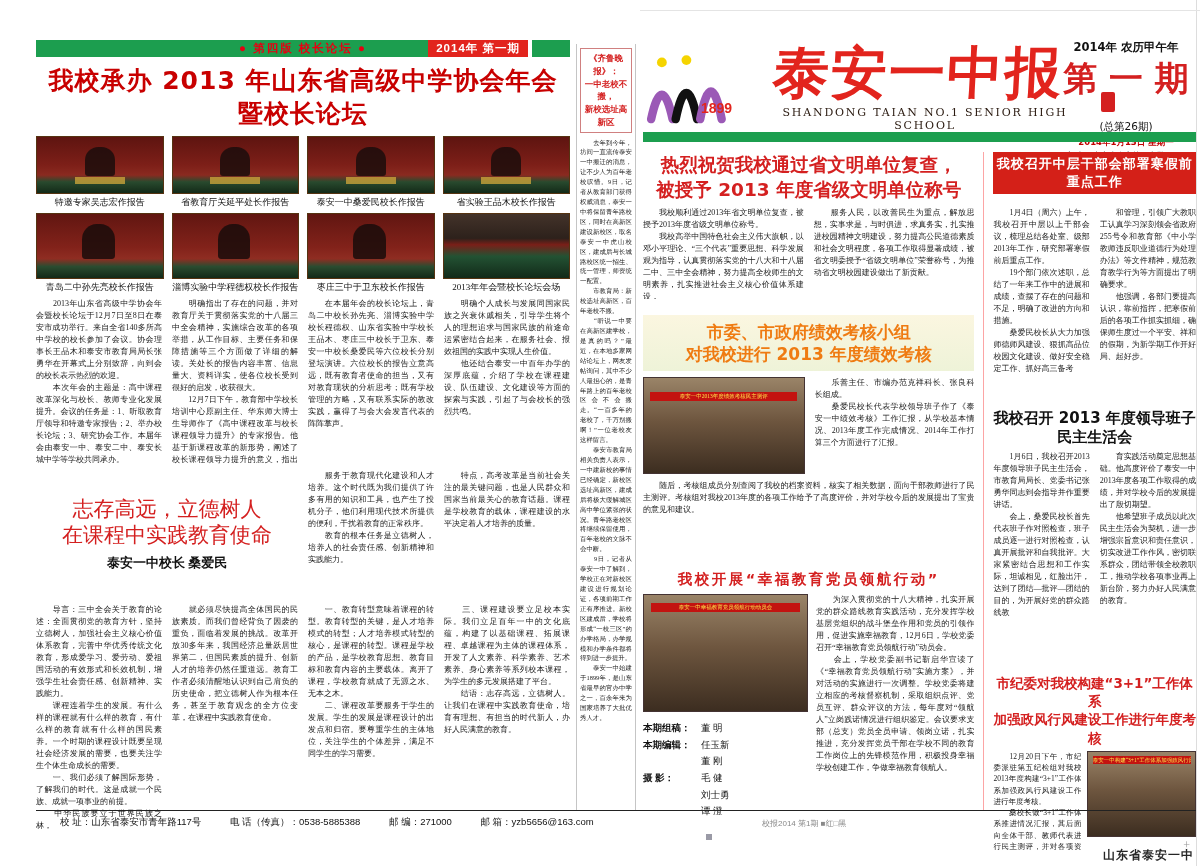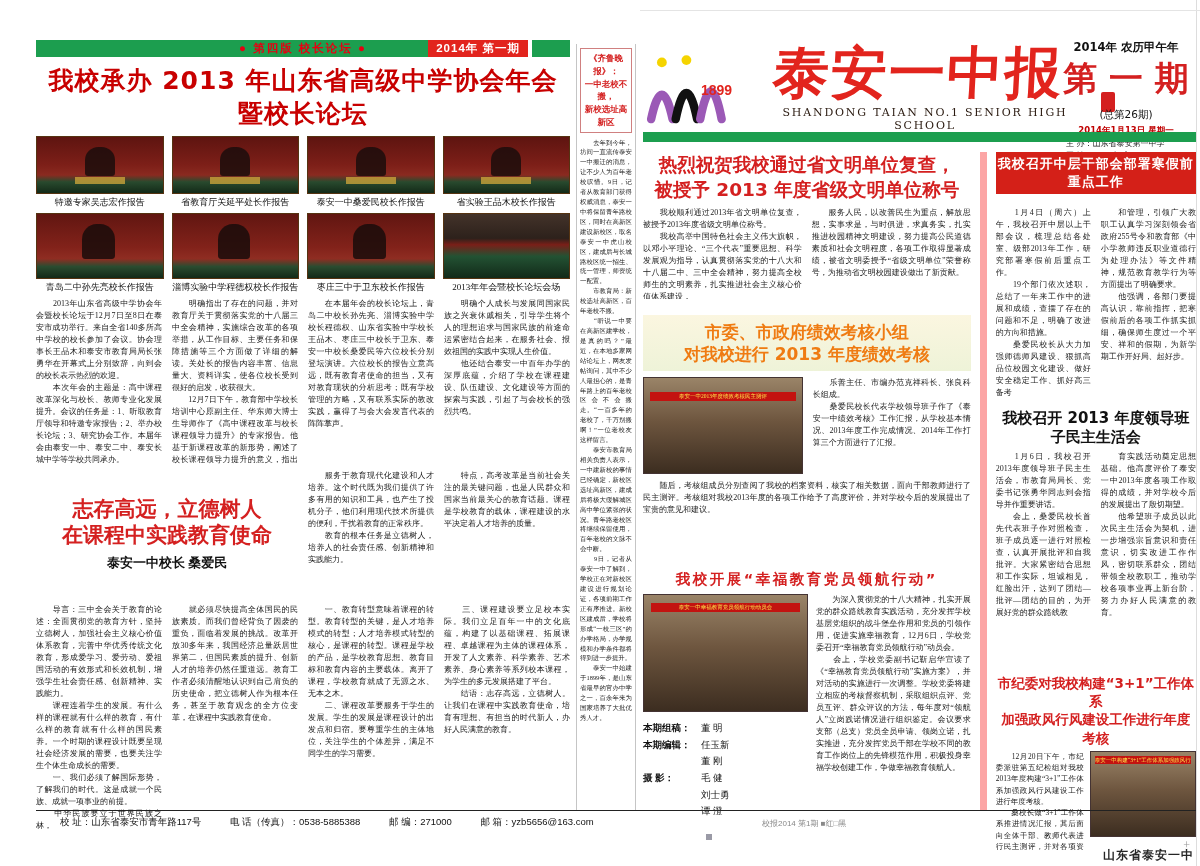--- a/index.html
+++ b/index.html
@@ -27,21 +27,21 @@
   .photo.podium .person{position:absolute;left:38%;top:18%;width:24%;height:52%;background:#1b0d0c;border-radius:45% 45% 10% 10%;opacity:.85;}
   .photo.podium .desk{position:absolute;left:30%;bottom:16%;width:40%;height:12%;background:#c9a23a;opacity:.8;}
   .photo.hall{height:64px;background:linear-gradient(180deg,#43332a 0%,#2d211b 38%,#7a1f18 48%,#235233 66%,#122a19 100%);}
   .photo.podium2{height:64px;background:linear-gradient(180deg,#611611 0%,#82221a 52%,#8f2d22 70%,#2a4c30 82%,#132a18 100%);}
   .photo.podium2 .person{position:absolute;left:36%;top:16%;width:26%;height:54%;background:#190c0b;border-radius:45% 45% 10% 10%;opacity:.85;}
   .caption-row{display:flex;gap:8px;margin:2px 0 4px 0;}
   .caption-row .cap{flex:1;text-align:center;font-size:9px;color:#111;}
   .sectionA{height:168px;margin-top:4px;}
   .feature-row{display:flex;gap:10px;height:128px;margin-top:4px;}
   .feature-box{width:262px;display:flex;flex-direction:column;justify-content:center;text-align:center;}
-  .feature-title{color:#d42020;font-weight:bold;font-size:21px;line-height:1.25;font-family:"DejaVu Sans","Liberation Sans",sans-serif;}
+  .feature-title{color:#d42020;font-weight:normal;font-size:21px;line-height:1.25;font-family:"DejaVu Sans","Liberation Sans",sans-serif;}
   .feature-byline{margin-top:6px;font-size:13px;color:#111;font-weight:bold;}
   .feature-side{flex:1;display:flex;gap:10px;}
   .sectionC{height:252px;margin-top:6px;}
 
   
   .gutter{position:absolute;left:576px;top:44px;width:60px;height:766px;border-left:1px solid #c5c5c5;border-right:1px solid #c5c5c5;padding:0 3px;box-sizing:border-box;}
   .gutter-box{border:1px solid #d08080;margin-top:4px;padding:3px 2px;text-align:center;color:#d42020;font-weight:bold;font-size:8.5px;line-height:1.5;}
   .gutter-body{margin-top:5px;font-size:6.4px;line-height:1.55;color:#222;overflow:hidden;height:640px;text-align:justify;}
 
   
@@ -49,27 +49,27 @@
   .masthead{position:relative;height:92px;}
   .logo{position:absolute;left:2px;top:14px;width:92px;height:72px;}
   .mast-title{position:absolute;left:100px;top:-4px;width:350px;text-align:center;color:#e2241d;font-weight:bold;font-size:56px;
               font-family:"DejaVu Serif","Liberation Serif",serif;transform:skewX(-3deg);letter-spacing:2px;}
   .mast-seal{position:absolute;left:458px;top:52px;width:14px;height:20px;background:#d42020;border-radius:2px;}
   .mast-en{position:absolute;left:112px;top:66px;width:340px;text-align:center;color:#2a1a10;font-size:11px;letter-spacing:1.8px;
            font-family:"DejaVu Serif","Liberation Serif",serif;}
   .info-block{position:absolute;right:0;top:0;width:140px;text-align:center;font-family:"DejaVu Sans","Liberation Sans",sans-serif;}
   .info-edition{font-size:11.5px;font-weight:bold;color:#111;}
   .info-issue{color:#d42020;font-weight:bold;font-size:34px;font-family:"DejaVu Serif",serif;margin-top:1px;}
-  .info-total{font-size:10.5px;color:#111;margin-top:6px;}
+  .info-total{font-size:10.5px;color:#111;margin-top:18px;}
   .info-date{font-size:8.5px;color:#c00000;font-weight:bold;margin-top:3px;}
   .info-line{font-size:8px;color:#222;text-align:left;margin:1px 0 0 10px;}
   .greenbar2{position:absolute;left:0;right:0;top:92px;height:10px;background:#1c9e4f;}
   .rp-body{position:absolute;left:0;right:0;top:112px;bottom:0;display:flex;}
   .rp-center{width:337px;}
-  .rp-right{width:206px;margin-left:9px;padding-left:9px;border-left:7px solid #fca5a5;}
+  .rp-right{width:206px;margin-left:9px;padding-left:9px;border-left:1px solid #fca5a5;}
 
   .hl-red2{color:#d42020;font-weight:bold;font-size:18.5px;line-height:1.22;text-align:center;
            font-family:"DejaVu Sans","Liberation Sans",sans-serif;margin-top:2px;}
   .civ-text{height:92px;margin-top:6px;}
   .banner-grad{margin-top:16px;height:56px;background:linear-gradient(180deg,#fbf6e0,#eef3d8);display:flex;flex-direction:column;
                align-items:center;justify-content:center;}
   .banner-grad div{color:#ef7b12;font-weight:bold;font-size:17px;line-height:1.3;font-family:"DejaVu Sans","Liberation Sans",sans-serif;}
   .photo-text-row{display:flex;gap:10px;margin-top:6px;}
   .photo.meeting{background:linear-gradient(180deg,#9a8468 0%,#6e563f 45%,#3c2d20 100%);border:1px solid #433;}
   .photo-banner{position:absolute;left:4%;right:4%;background:#c31310;color:#ffe24a;font-size:5.5px;line-height:1.2;
@@ -218,21 +218,21 @@
 
   <div class="right-page">
     <div class="masthead">
       <svg class="logo" viewBox="0 0 60 46">
         <path d="M4,42 Q11,10 18,42" stroke="#9b59b6" stroke-width="5.5" fill="none" stroke-linecap="round"></path>
         <path d="M20,42 Q27,8 34,42" stroke="#111111" stroke-width="5.5" fill="none" stroke-linecap="round"></path>
         <path d="M36,42 Q43,6 50,42" stroke="#9b59b6" stroke-width="5.5" fill="none" stroke-linecap="round"></path>
         <circle cx="11" cy="5" r="3.2" fill="#f5d400"></circle>
         <circle cx="27" cy="3.5" r="3.2" fill="#f5d400"></circle>
       </svg>
-      <span class="logo .year" style="position:absolute;left:58px;top:42px;color:#e2241d;font-weight:bold;font-size:14px;font-family:'Liberation Sans',sans-serif;">1899</span>
+      <span class="logo .year" style="position:absolute;left:58px;top:60px;color:#e2241d;font-weight:bold;font-size:14px;font-family:'Liberation Sans',sans-serif;">1899</span>
       <div class="mast-title">泰安一中报</div>
       <div class="mast-seal"></div>
       <div class="mast-en">SHANDONG TAIAN NO.1 SENIOR HIGH SCHOOL</div>
       <div class="info-block">
         <div class="info-edition">2014年  农历甲午年</div>
         <div class="info-issue">第 一 期</div>
         <div class="info-total">(总第26期)</div>
         <div class="info-date">2014年1月13日 星期一</div>
         <div class="info-line">主 办：山东省泰安第一中学</div>
         <div class="info-line">网 址：www.tadyz.cn</div>

